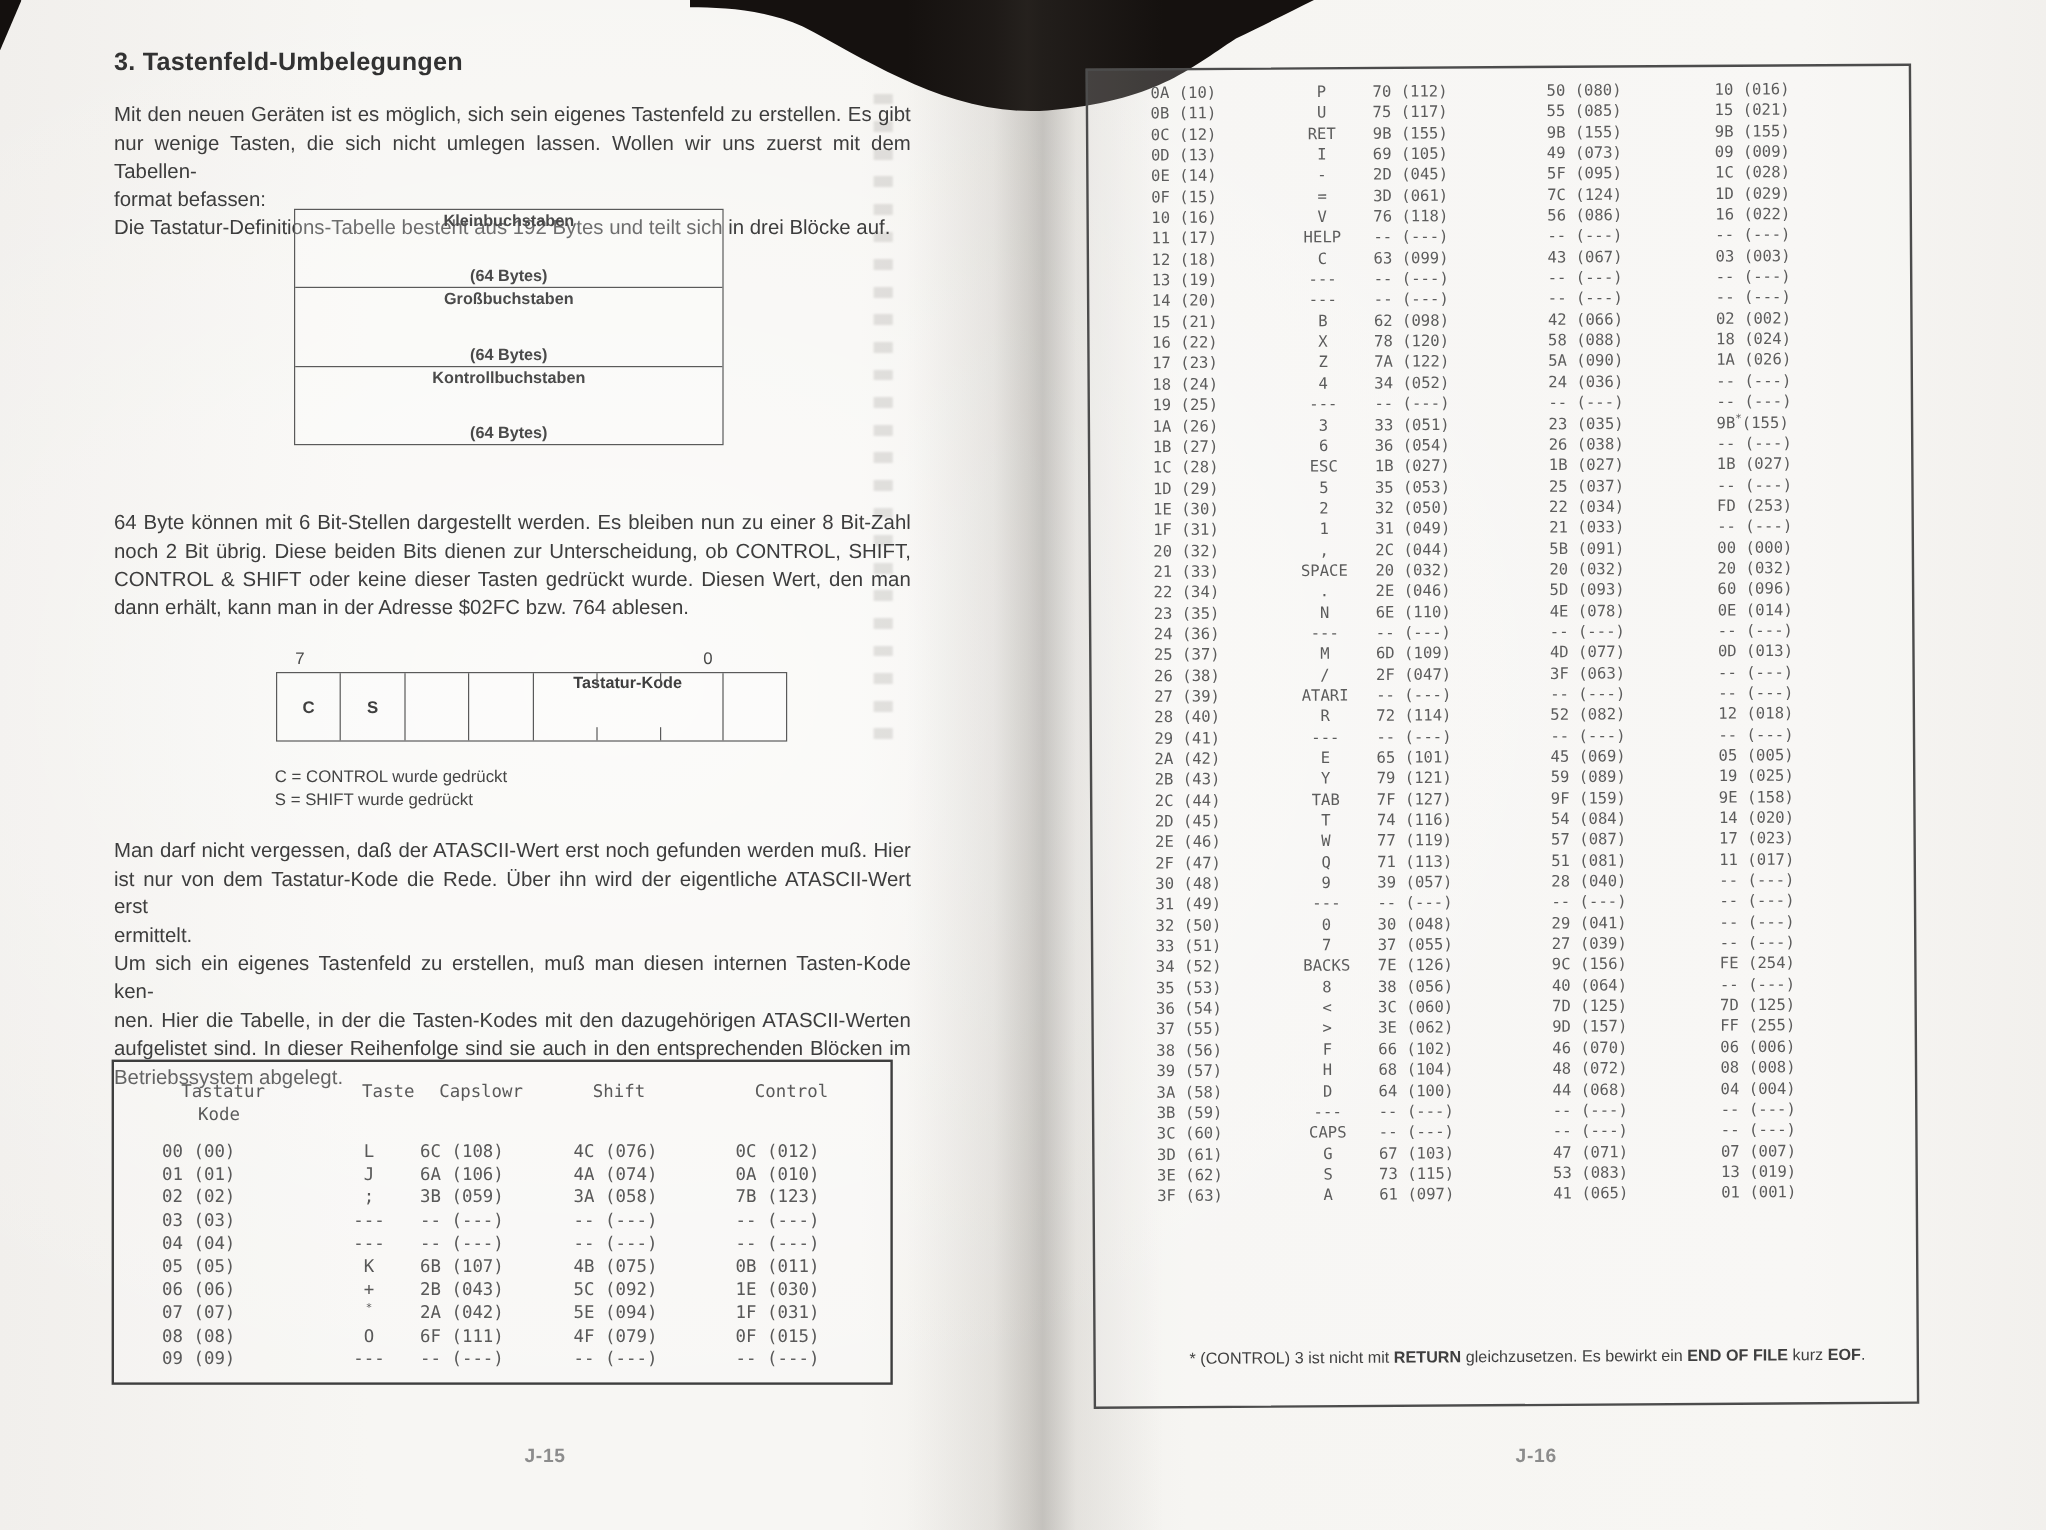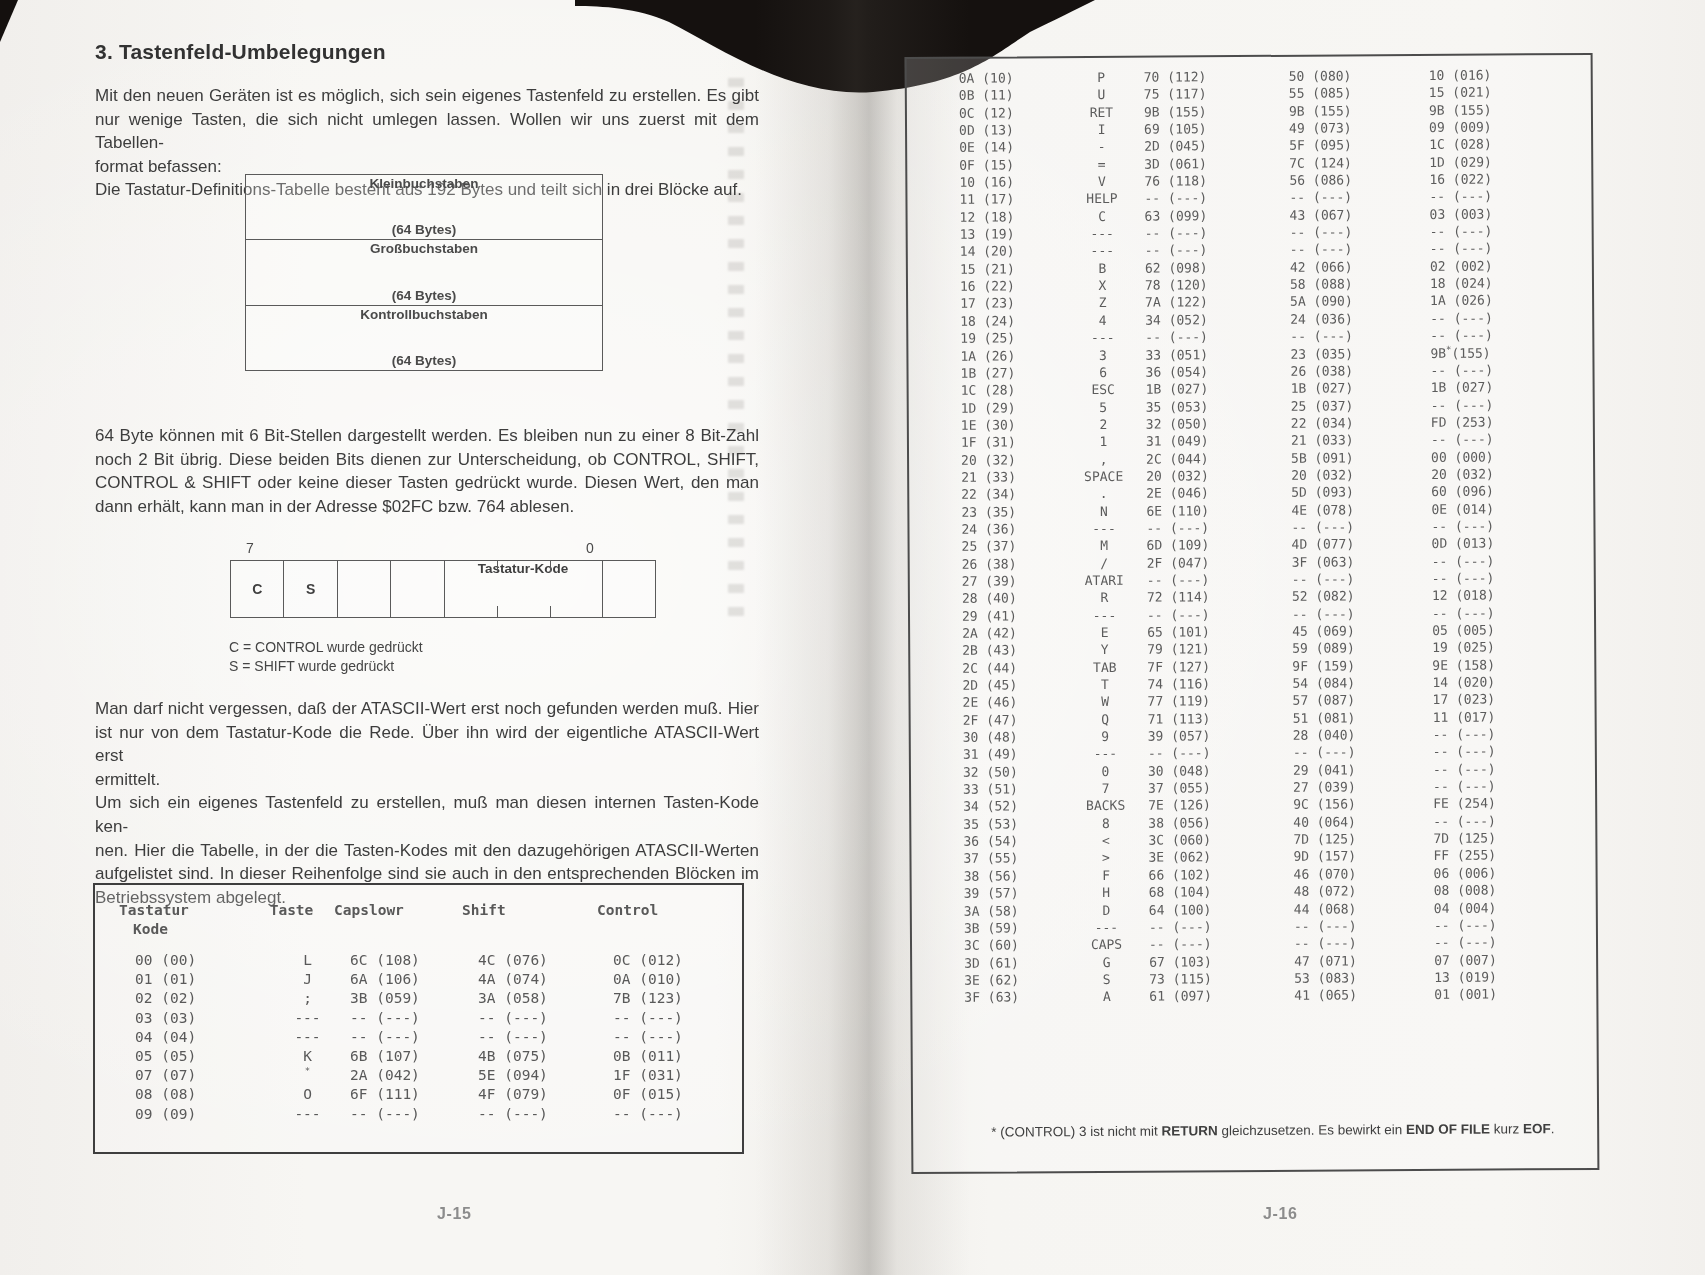--- a/index.html
+++ b/index.html
@@ -45,21 +45,21 @@
       font-size:14px;font-weight:bold;color:#3f3f3f;}
   .bspan{width:159px;position:relative;display:flex;align-items:flex-start;justify-content:center;
       font-size:13.5px;font-weight:bold;color:#3f3f3f;border-right:1.6px solid #5a5a5a;}
   .tick{position:absolute;width:1.6px;height:11px;background:#5a5a5a;}
   .tick.t1{left:52px;} .tick.t2{left:105px;} .tick.top{top:0;} .tick.bot{bottom:0;}
   #bit-legend{position:absolute;left:229px;top:638px;font-size:14px;line-height:19px;color:#454545;}
 
   
   #lp-table{position:absolute;left:93px;top:883px;width:647px;height:267px;border:2.2px solid #3e3e3e;
       font-family:"DejaVu Sans Mono", monospace;color:#595959;background:rgba(255,255,255,.2);}
-  .lgrid{display:grid;grid-template-columns:130px 85px 128px 135px 1fr;padding:0 28px 0 24px;font-weight:bold;}
+  .lgrid{display:grid;grid-template-columns:130px 85px 128px 135px 1fr;padding:0 28px 0 56px;}
   #lp-head{margin-top:16px;font-size:14.5px;line-height:19px;}
   #lp-head .h2{padding-left:14px;}
   #lp-rows{margin-top:12px;font-size:14.5px;}
   .lrow{display:grid;grid-template-columns:130px 85px 128px 135px 1fr;padding:0 40px 0 40px;height:19.2px;line-height:19.2px;}
   .lrow .c1, .lgrid .c1{text-align:center;}
 
   
   #rp-table{position:absolute;left:908px;top:55px;width:684px;height:1113px;border:2px solid #4c4c4c;
       font-family:"DejaVu Sans Mono", monospace;color:#5c5c5c;transform:rotate(-0.35deg);background:rgba(255,255,255,.18);}
   #rp-rows{margin-top:11px;font-size:13px;}
@@ -215,20 +215,27 @@
           <div class="cell c4">-- (---)</div>
         </div>
         <div class="lrow">
           <div class="cell c0">05 (05)</div>
           <div class="cell c1">K</div>
           <div class="cell c2">6B (107)</div>
           <div class="cell c3">4B (075)</div>
           <div class="cell c4">0B (011)</div>
         </div>
         <div class="lrow">
+          <div class="cell c0">06 (06)</div>
+          <div class="cell c1">+</div>
+          <div class="cell c2">2B (043)</div>
+          <div class="cell c3">5C (092)</div>
+          <div class="cell c4">1E (030)</div>
+        </div>
+        <div class="lrow">
           <div class="cell c0">07 (07)</div>
           <div class="cell c1"><sup>*</sup></div>
           <div class="cell c2">2A (042)</div>
           <div class="cell c3">5E (094)</div>
           <div class="cell c4">1F (031)</div>
         </div>
         <div class="lrow">
           <div class="cell c0">08 (08)</div>
           <div class="cell c1">O</div>
           <div class="cell c2">6F (111)</div>

